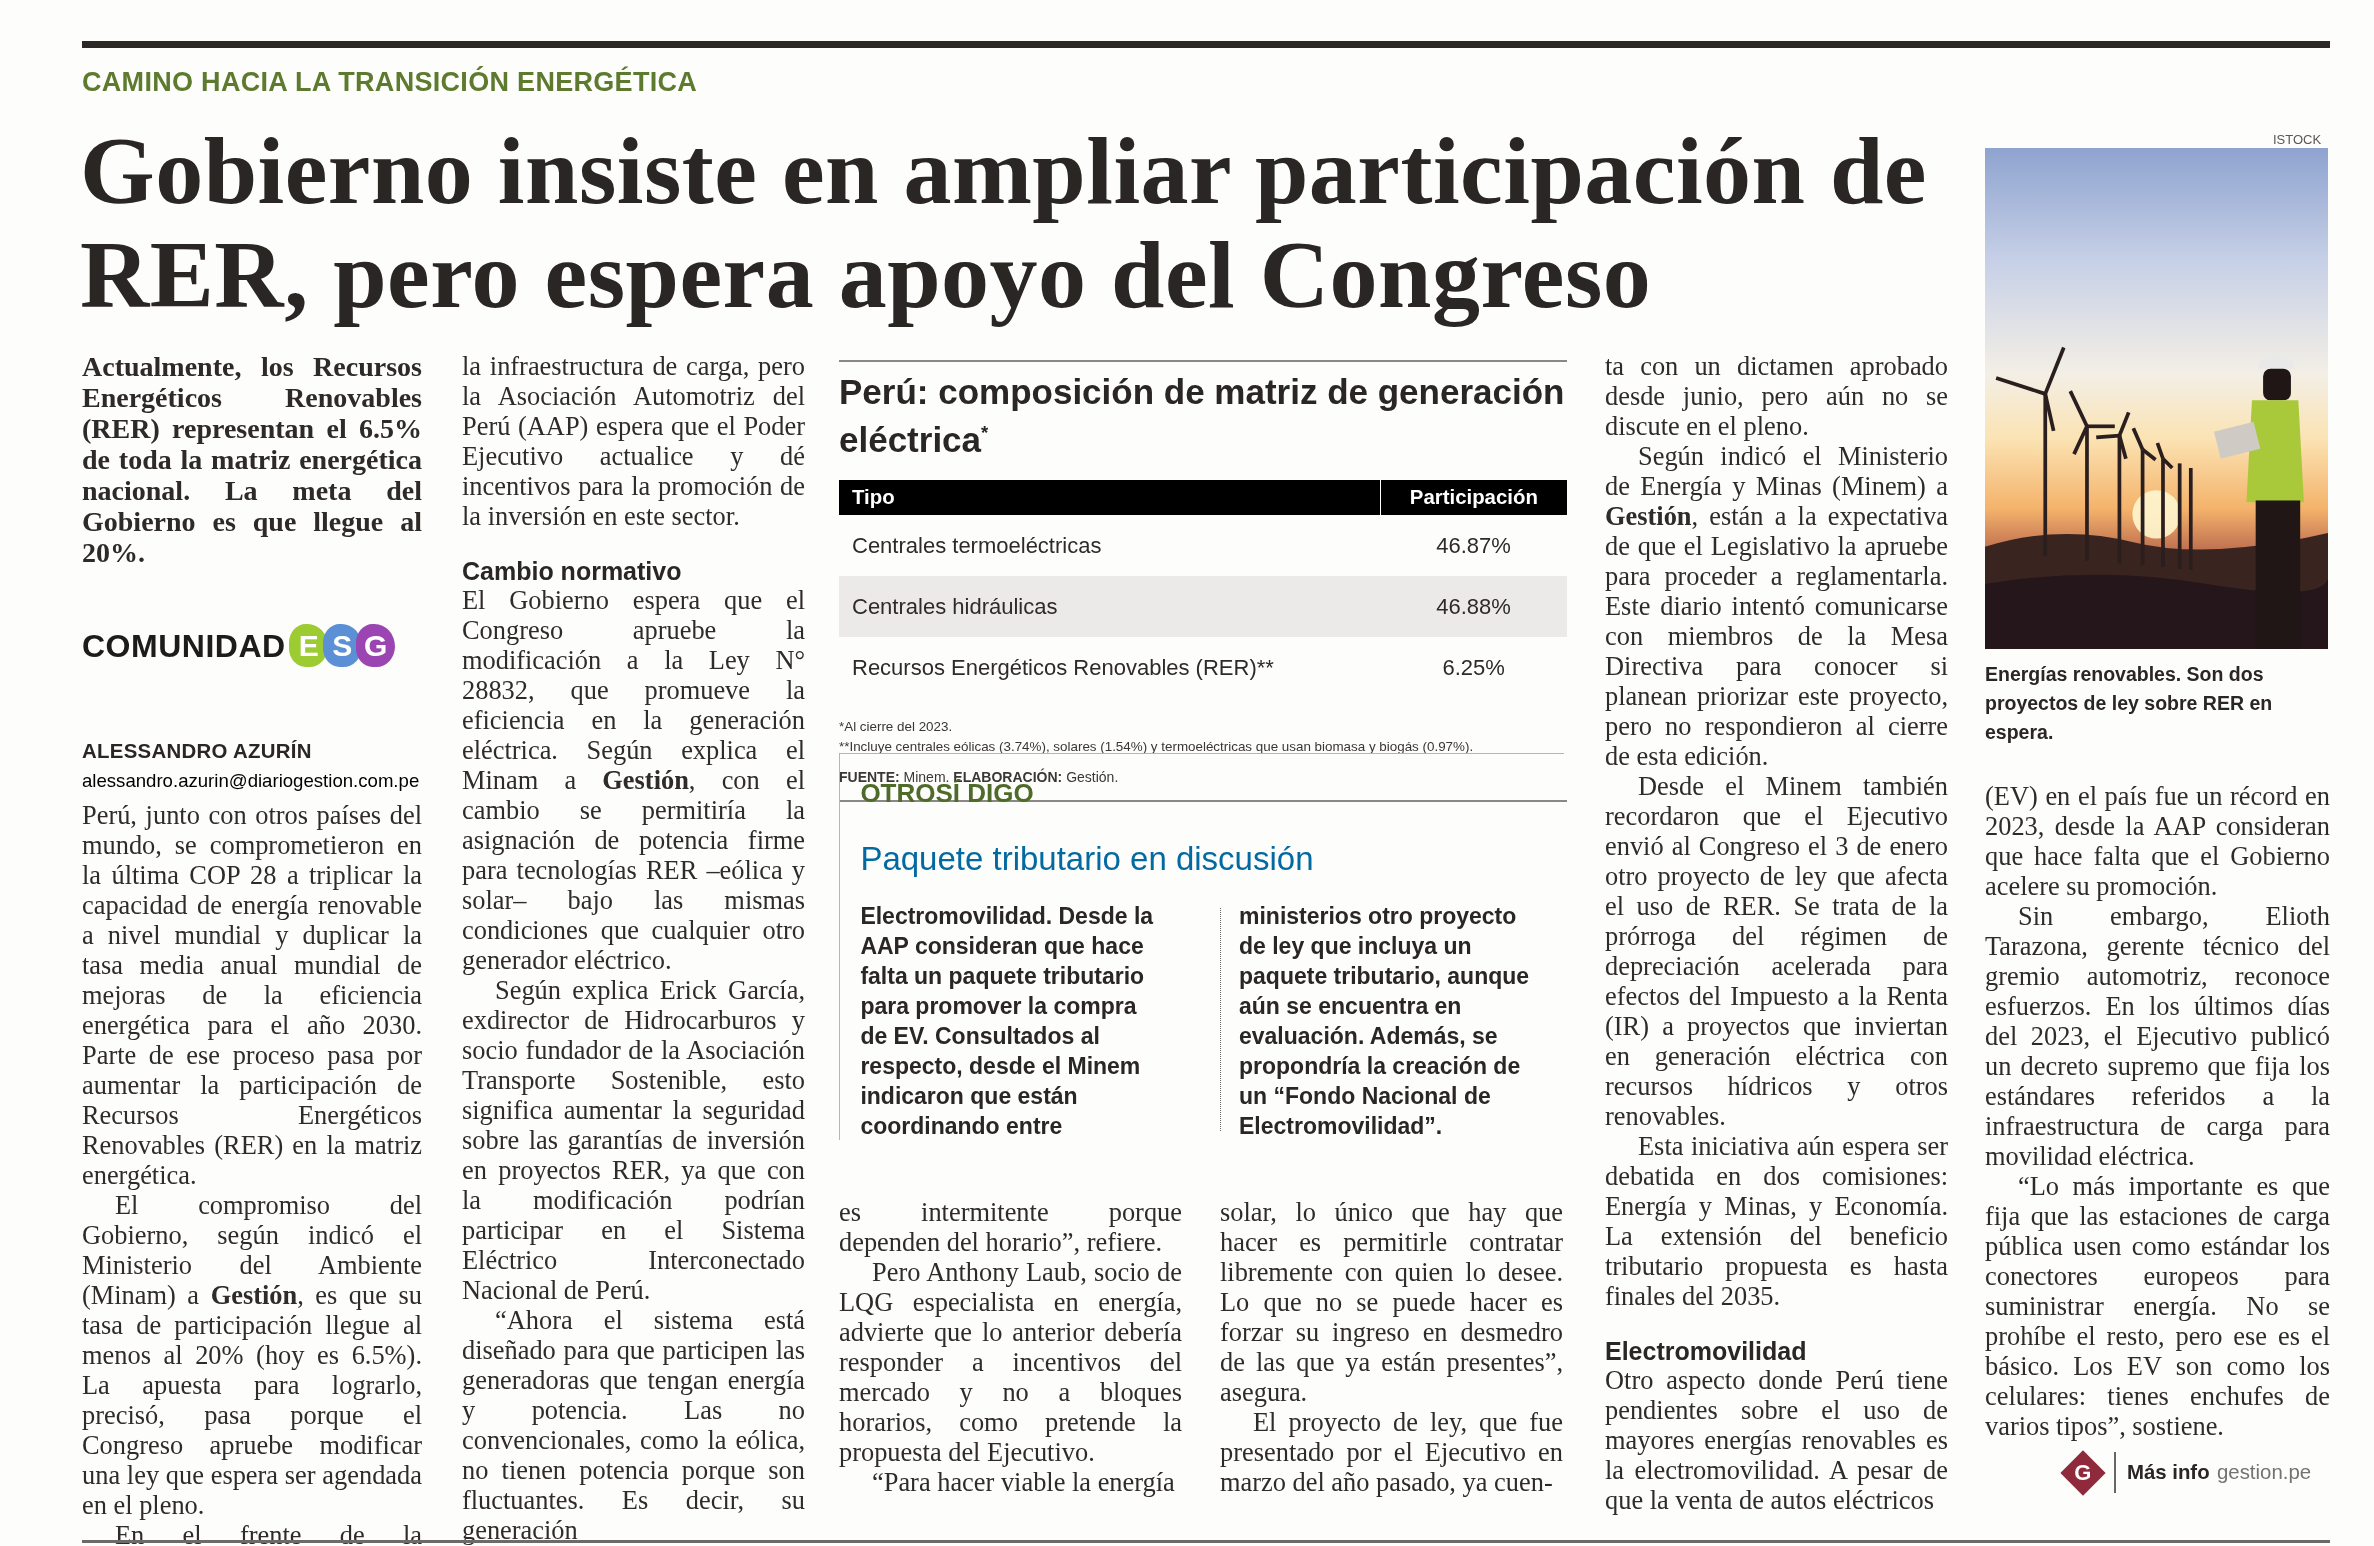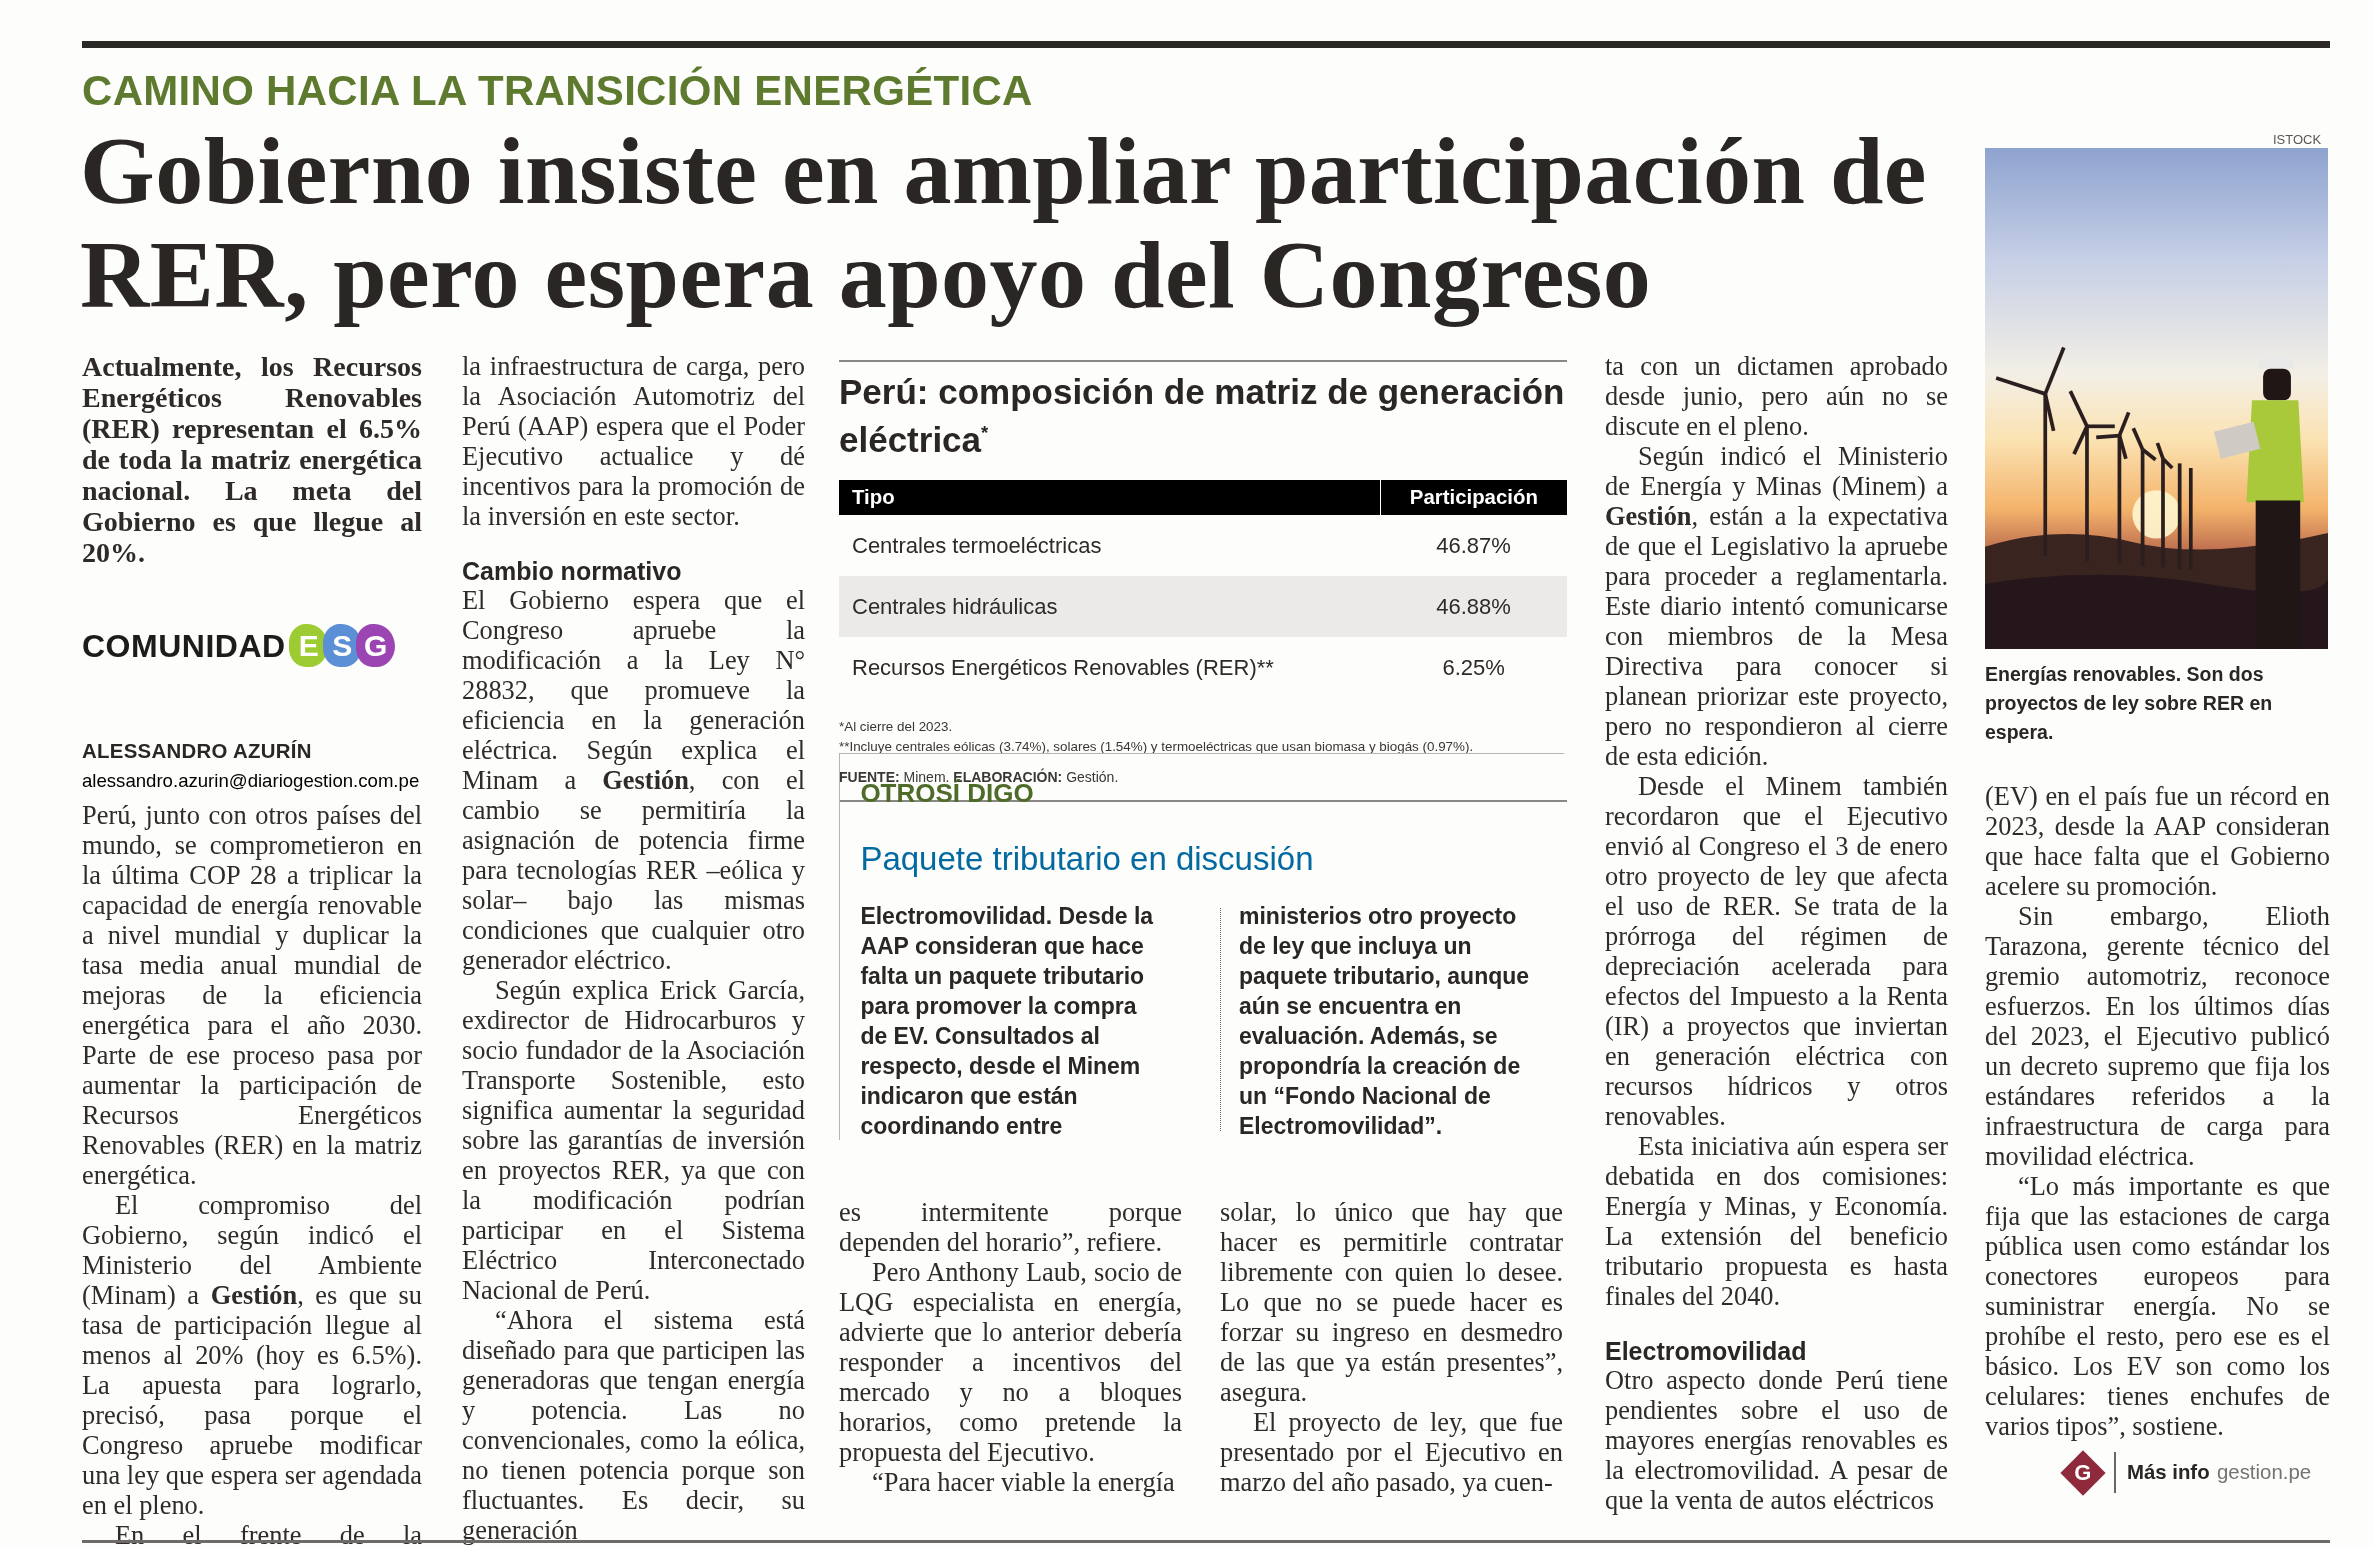--- a/index.html
+++ b/index.html
@@ -1,20 +1,20 @@
 <!DOCTYPE html>
 <html style="font-size:15px"><head>
 <meta charset="utf-8">
 <style>
   html,body{margin:0;padding:0;background:#fdfdfb;}
   body{width:2375px;height:1546px;position:relative;overflow:hidden;color:#2a2624;}
   .abs{position:absolute;}
   .rule-top{left:82px;top:41px;width:2248px;height:6.5px;background:#2b2826;}
   .rule-bottom{left:82px;top:1540px;width:2248px;height:2.8px;background:#6d6a68;}
-  .kicker{left:82px;top:67px;font-family:"Liberation Sans",sans-serif;font-weight:bold;font-size:42px;color:#5d7a2e;letter-spacing:0.3px;}
+  .kicker{left:82px;top:67px;font-family:"Liberation Sans",sans-serif;font-weight:bold;font-size:27px;color:#5d7a2e;letter-spacing:0.3px;}
   .headline{left:80px;top:119px;width:1892px;font-family:"Liberation Serif",serif;font-weight:bold;font-size:96px;line-height:104px;color:#2a2624;letter-spacing:0.5px;}
   .col{position:absolute;top:351px;font-family:"Liberation Serif",serif;font-size:26.4px;line-height:30px;color:#2f2b29;text-align:justify;hyphens:manual;}
   .col p{margin:0;text-indent:33px;}
   .col p.noindent{text-indent:0;}
   .col b{font-weight:bold;}
   .subhead{font-family:"Liberation Sans",sans-serif;font-weight:bold;font-size:25px;margin-top:26px;line-height:28px;color:#2a2624;}
   .lede{font-family:"Liberation Serif",serif;font-weight:bold;font-size:28px;line-height:31px;color:#2e2a28;}
   .esg-wrap{display:flex;align-items:center;margin-top:56px;}
   .esg-word{font-family:"Liberation Sans",sans-serif;font-weight:900;font-size:32px;letter-spacing:0.5px;color:#1e1c1b;}
   .esg-logo{display:flex;margin-left:9.3px;}
@@ -140,21 +140,21 @@
 </div>
 <div class="col-bottom" style="left:1220px;">
   <p class="noindent">solar, lo único que hay que hacer es permitirle contratar libremente con quien lo desee. Lo que no se puede hacer es forzar su ingreso en desmedro de las que ya están presentes”, asegura.</p>
   <p>El proyecto de ley, que fue presentado por el Ejecutivo en marzo del año pasado, ya cuen-</p>
 </div>
 
 <div class="col" style="left:1605px;width:343px;">
   <p class="noindent">ta con un dictamen aprobado desde junio, pero aún no se discute en el pleno.</p>
   <p><span>Según indicó el Ministerio de Energía y Minas (Minem) a </span><b>Gestión</b><span>, están a la expectativa de que el Legislativo la apruebe para proceder a reglamentarla. Este diario intentó comunicarse con miembros de la Mesa Directiva para conocer si planean priorizar este proyecto, pero no respondieron al cierre de esta edición.</span></p>
   <p>Desde el Minem también recordaron que el Ejecutivo envió al Congreso el 3 de enero otro proyecto de ley que afecta el uso de RER. Se trata de la prórroga del régimen de depreciación acelerada para efectos del Impuesto a la Renta (IR) a proyectos que inviertan en generación eléctrica con recursos hídricos y otros renovables.</p>
-  <p>Esta iniciativa aún espera ser debatida en dos comisiones: Energía y Minas, y Economía. La extensión del beneficio tributario propuesta es hasta finales del 2040.</p>
+  <p>Esta iniciativa aún espera ser debatida en dos comisiones: Energía y Minas, y Economía. La extensión del beneficio tributario propuesta es hasta finales del 2035.</p>
   <div class="subhead">Electromovilidad</div>
   <p class="noindent">Otro aspecto donde Perú tiene pendientes sobre el uso de mayores energías renovables es la electromovilidad. A pesar de que la venta de autos eléctricos</p>
 </div>
 
 <div class="abs credit">ISTOCK</div>
 <div class="abs photo">
   <svg width="343" height="501" viewBox="0 0 370 540">
     <circle cx="185" cy="395" r="26" fill="#fff6cf" opacity="0.9"></circle>
     <path d="M0 430 Q80 405 160 425 T370 415 L370 540 L0 540 Z" fill="#3a2420"></path>
     <path d="M0 470 Q120 450 240 470 T370 465 L370 540 L0 540 Z" fill="#24161a"></path>

